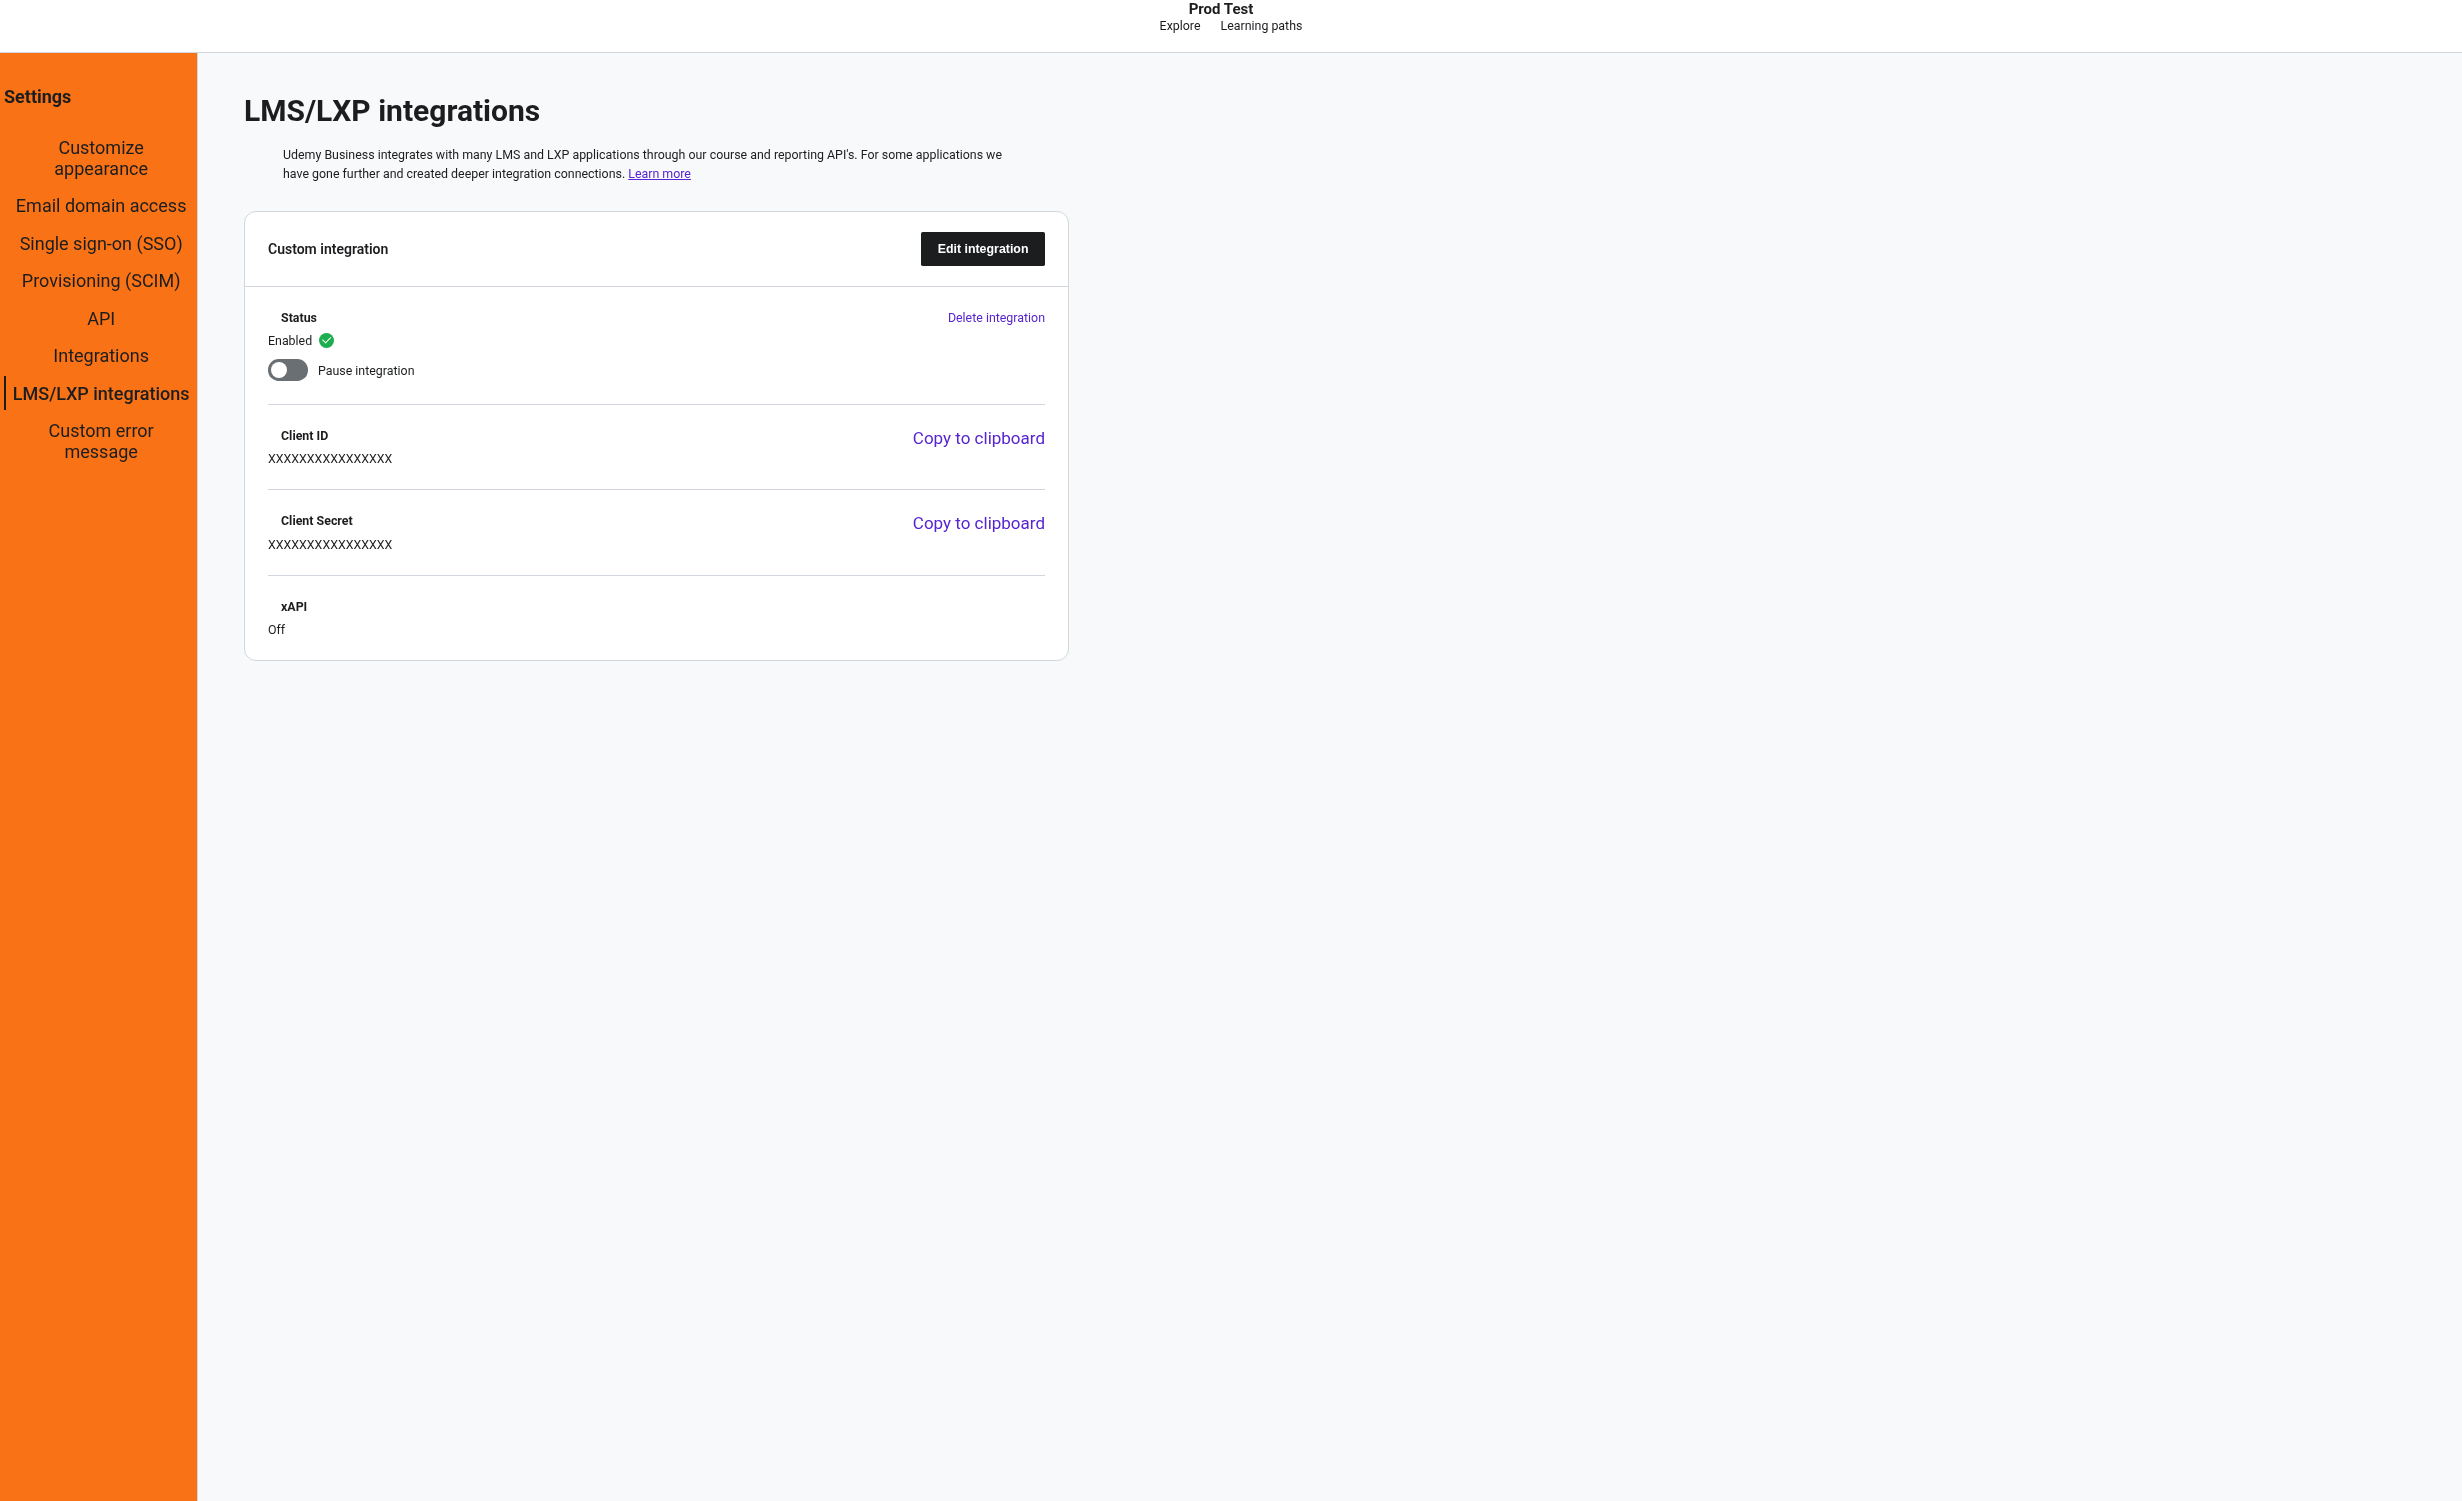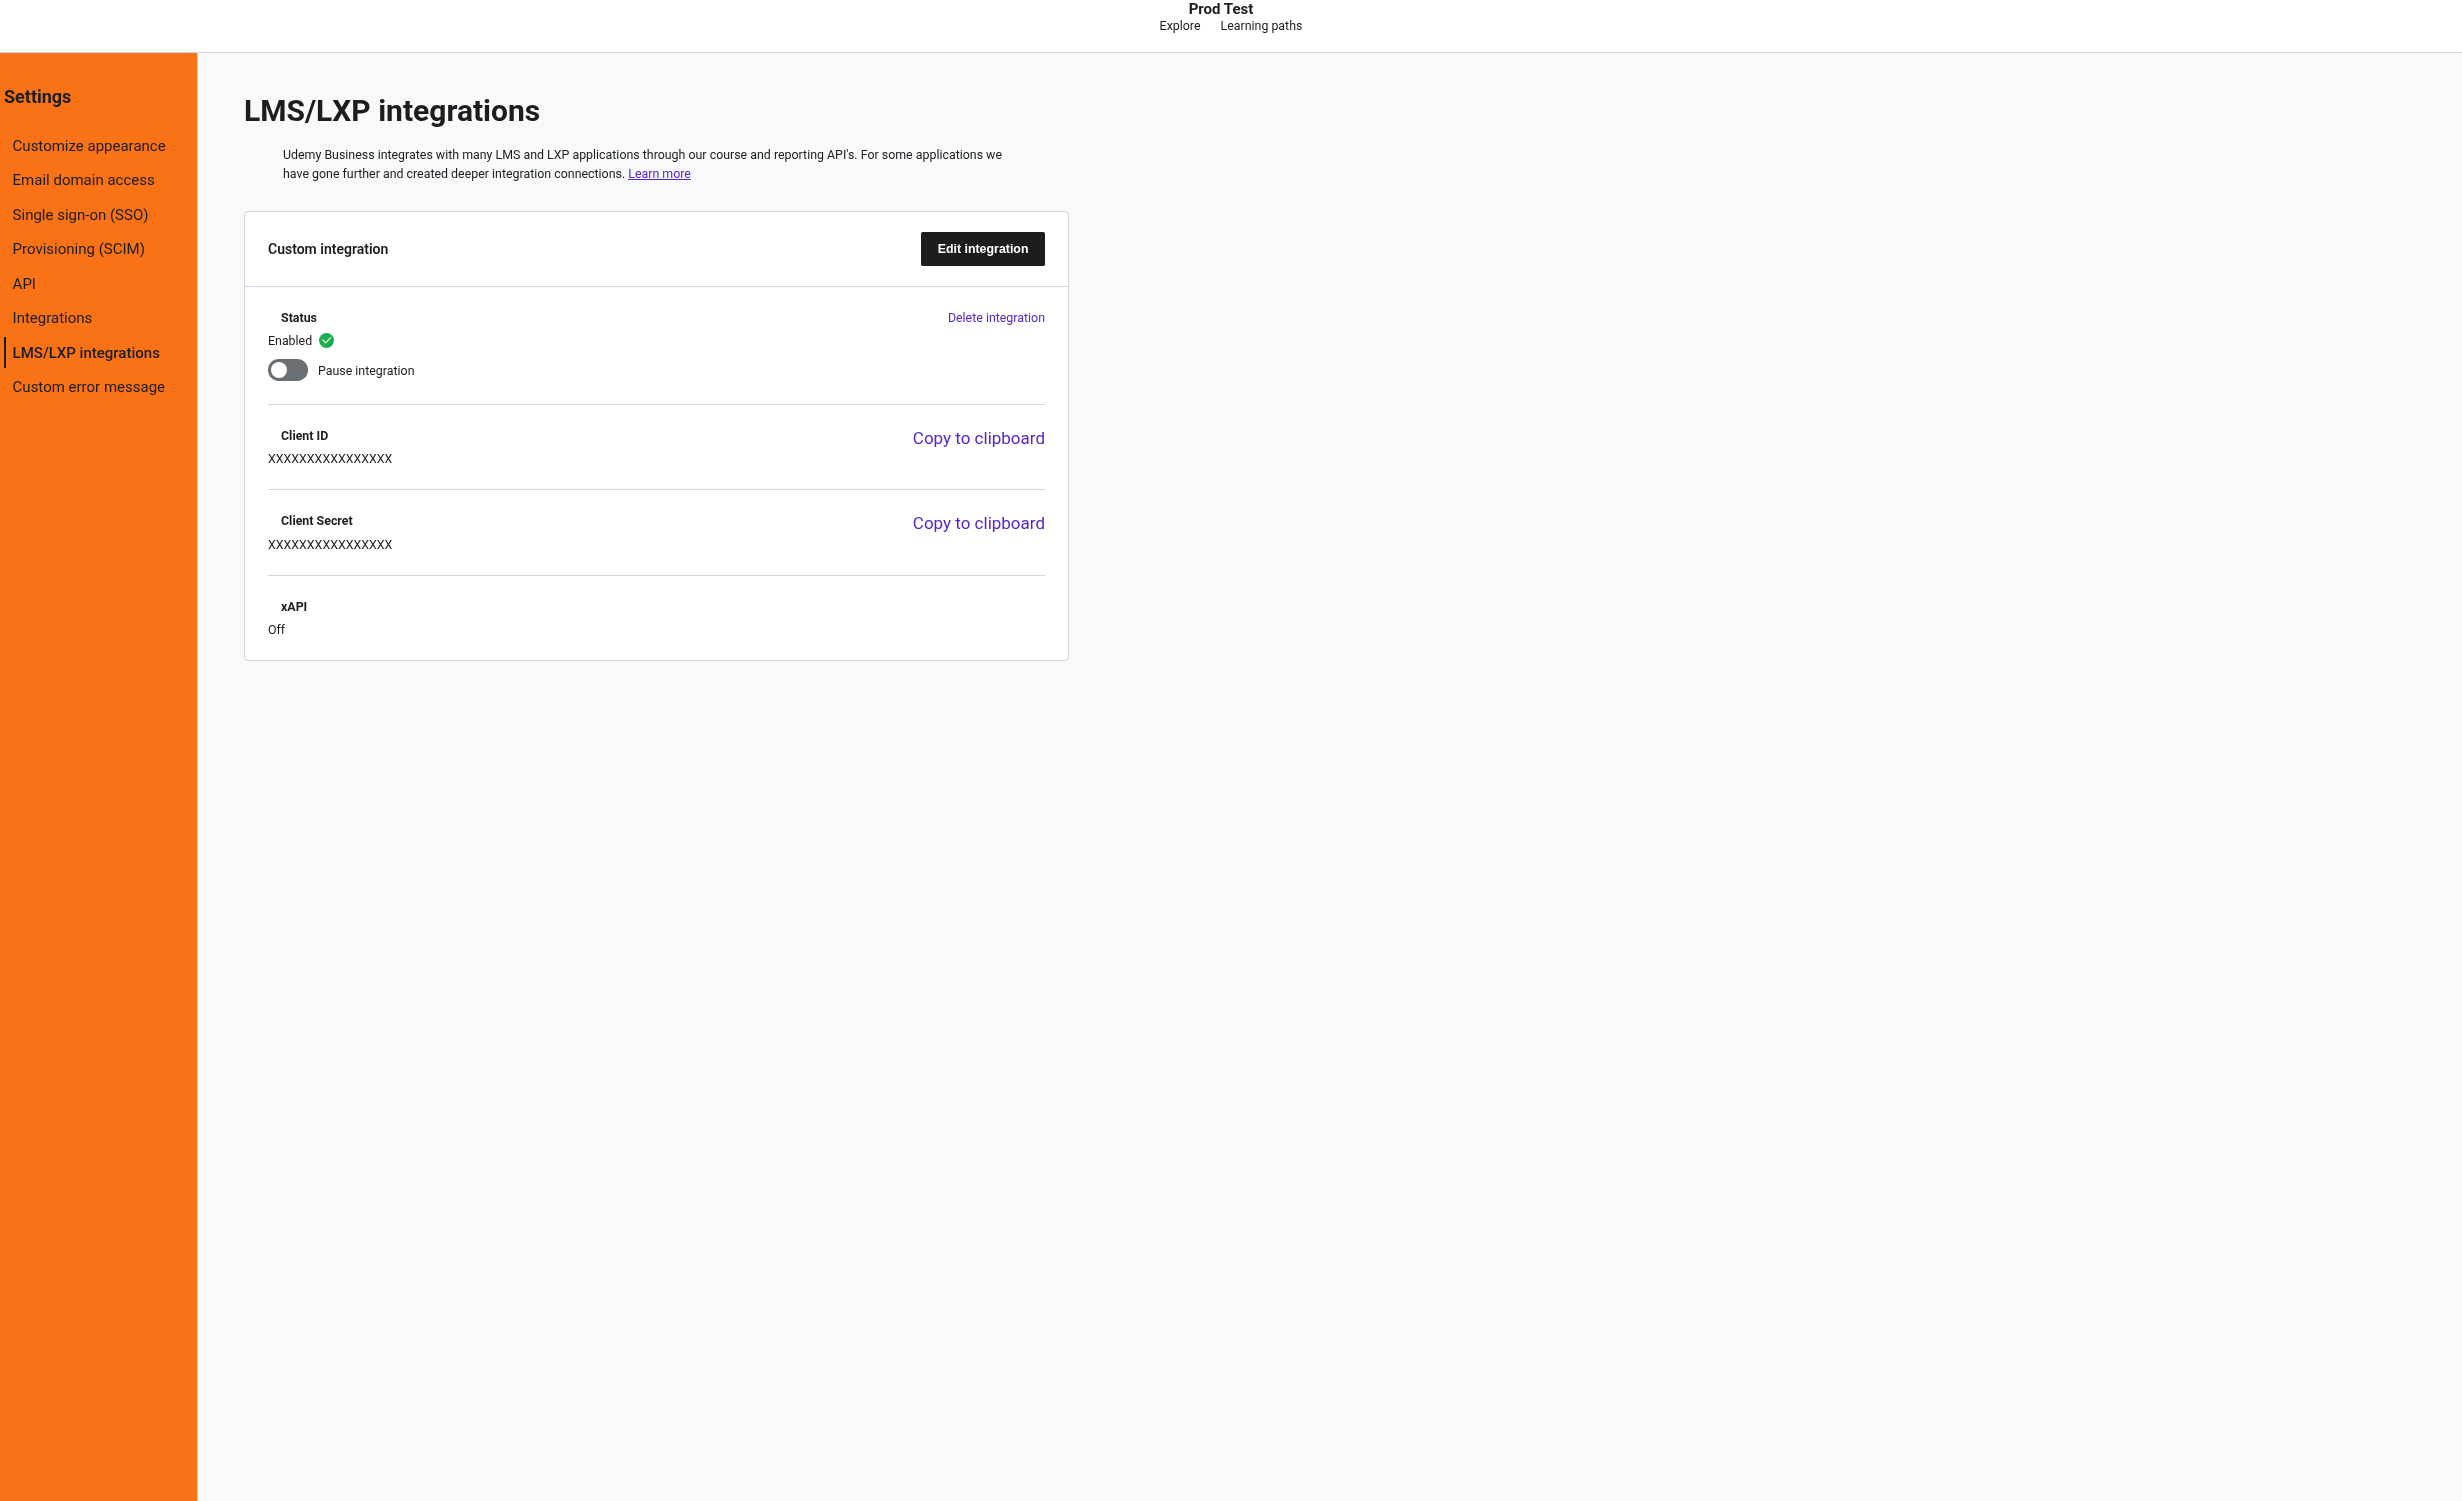--- a/index.html
+++ b/index.html
@@ -78,26 +78,27 @@
       font-size: 18px;
       font-weight: 700;
       margin-bottom: 23px;
     }
     .sidebar-nav {
       display: flex;
       flex-direction: column;
       gap: 3.3px;
     }
     .sidebar-item {
-      font-size: 15px;
+      font-size: 18px;
       color: #1c1d1f;
       padding: 6.6px 3.3px;
       cursor: pointer;
       border-left: 2.5px solid transparent;
       padding-left: 6.6px;
+      text-align: center;
     }
     .sidebar-item.active {
       border-left: 2.5px solid #1c1d1f;
       font-weight: 500;
     }
 
     
     .main-content {
       flex: 1;
       padding: 40px 46px;
@@ -120,21 +121,21 @@
     .learn-more-link {
       color: #5624d0;
       text-decoration: underline;
       cursor: pointer;
     }
 
     
     .integration-card {
       background: #fff;
       border: 0.8px solid #d1d7dc;
-      border-radius: 4px;
+      border-radius: 12px;
       max-width: 825px;
     }
     .card-header {
       display: flex;
       justify-content: space-between;
       align-items: center;
       padding: 20px 23px;
       border-bottom: 0.8px solid #d1d7dc;
     }
     .card-header-title {

